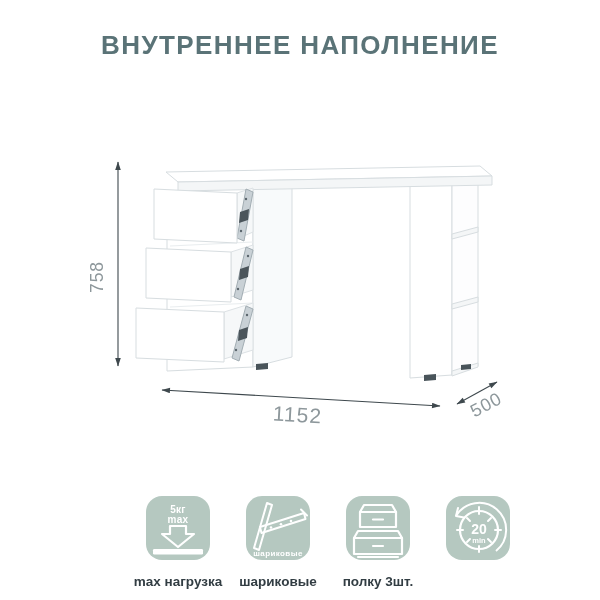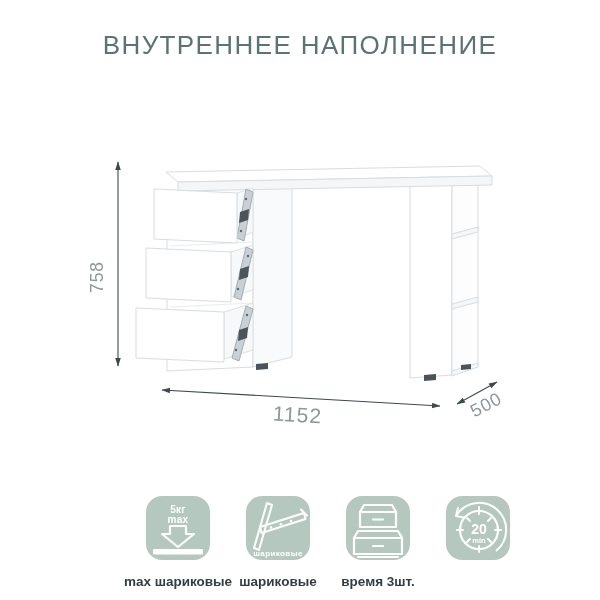--- a/index.html
+++ b/index.html
@@ -1,20 +1,20 @@
 <!DOCTYPE html>
 <html><head>
 <meta charset="utf-8">
 <style>
   html,body{margin:0;padding:0;background:#ffffff;}
   body{width:600px;height:600px;font-family:"Liberation Sans",sans-serif;}
   .stage{position:relative;width:600px;height:600px;overflow:hidden;background:#ffffff;}
   .title{
     position:absolute;top:30px;left:0;width:600px;text-align:center;
-    font-size:26px;font-weight:400;letter-spacing:1.4px;color:#5a7377;
+    font-size:26px;font-weight:700;letter-spacing:1.4px;color:#5a7377;
   }
   .diagram{position:absolute;left:0;top:0;}
   .features{
     position:absolute;left:0;top:496px;width:600px;
     display:flex;justify-content:center;padding-left:28px;
   }
   .feature{width:100px;display:flex;flex-direction:column;align-items:center;}
   .tile{width:64px;height:64px;border-radius:16px;background:#b5c8c0;display:block;}
   .caption{
     margin-top:13px;text-align:center;font-size:13.5px;font-weight:600;
@@ -97,21 +97,21 @@
   <div class="features">
 
     <div class="feature">
       <svg class="tile" viewBox="0 0 64 64">
         <text x="32" y="17" font-size="10" font-weight="bold" fill="#ffffff" text-anchor="middle" letter-spacing="0.3">5кг</text>
         <text x="32" y="27" font-size="10" font-weight="bold" fill="#ffffff" text-anchor="middle" letter-spacing="0.3">max</text>
         <path d="M24,30 L40,30 L40,38 L48,38 L32,51 L16,38 L24,38 Z" fill="none" stroke="#ffffff" stroke-width="2.2" stroke-linejoin="round"></path>
         <rect x="7" y="53" width="50" height="5.5" rx="1.2" fill="#ffffff"></rect>
       </svg>
       <div class="caption">
-        <div>max шариковые</div>
+        <div>max нагрузка</div>
       </div>
     </div>
 
     <div class="feature">
       <svg class="tile" viewBox="0 0 64 64">
         <g fill="none" stroke="#ffffff" stroke-width="2" stroke-linejoin="round" stroke-linecap="round">
           <path d="M8,52 L21,7 L26,9 L13,54 Z"></path>
           <path d="M14,31 L58,17 L59.5,23 L15.5,37 Z"></path>
           <path d="M55,13.5 L61,19.5"></path>
         </g>
@@ -133,21 +133,21 @@
           <path d="M18,9 L46,9 L50,16 L14,16 Z"></path>
           <path d="M14,16 L50,16 L50,31 L14,31 Z"></path>
           <path d="M27,23.5 L37,23.5"></path>
           <path d="M12,35 L52,35 L56,42 L8,42 Z"></path>
           <path d="M8,42 L56,42 L56,58 L8,58 Z"></path>
           <path d="M27,50 L37,50"></path>
           <path d="M12,61 L52,61"></path>
         </g>
       </svg>
       <div class="caption">
-        <div>время 3шт.</div>
+        <div>полку 3шт.</div>
         <div></div>
       </div>
     </div>
 
     <div class="feature">
       <svg class="tile" viewBox="0 0 64 64">
         <circle cx="33" cy="34" r="19" fill="none" stroke="#ffffff" stroke-width="2.2"></circle>
         <g stroke="#ffffff" stroke-width="2" stroke-linecap="round" fill="none">
           <path d="M33,11 L33,18"></path>
           <path d="M33,50 L33,56"></path>

